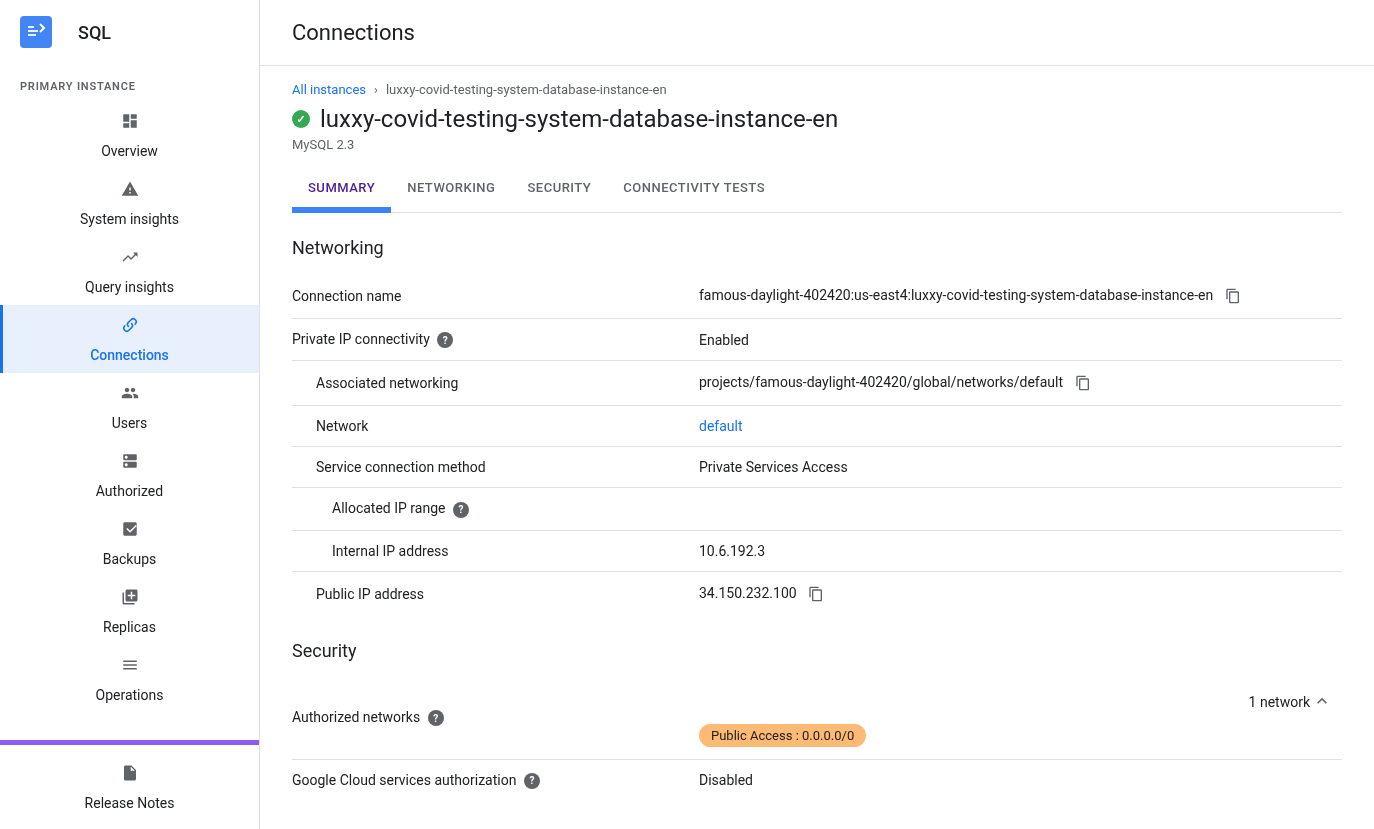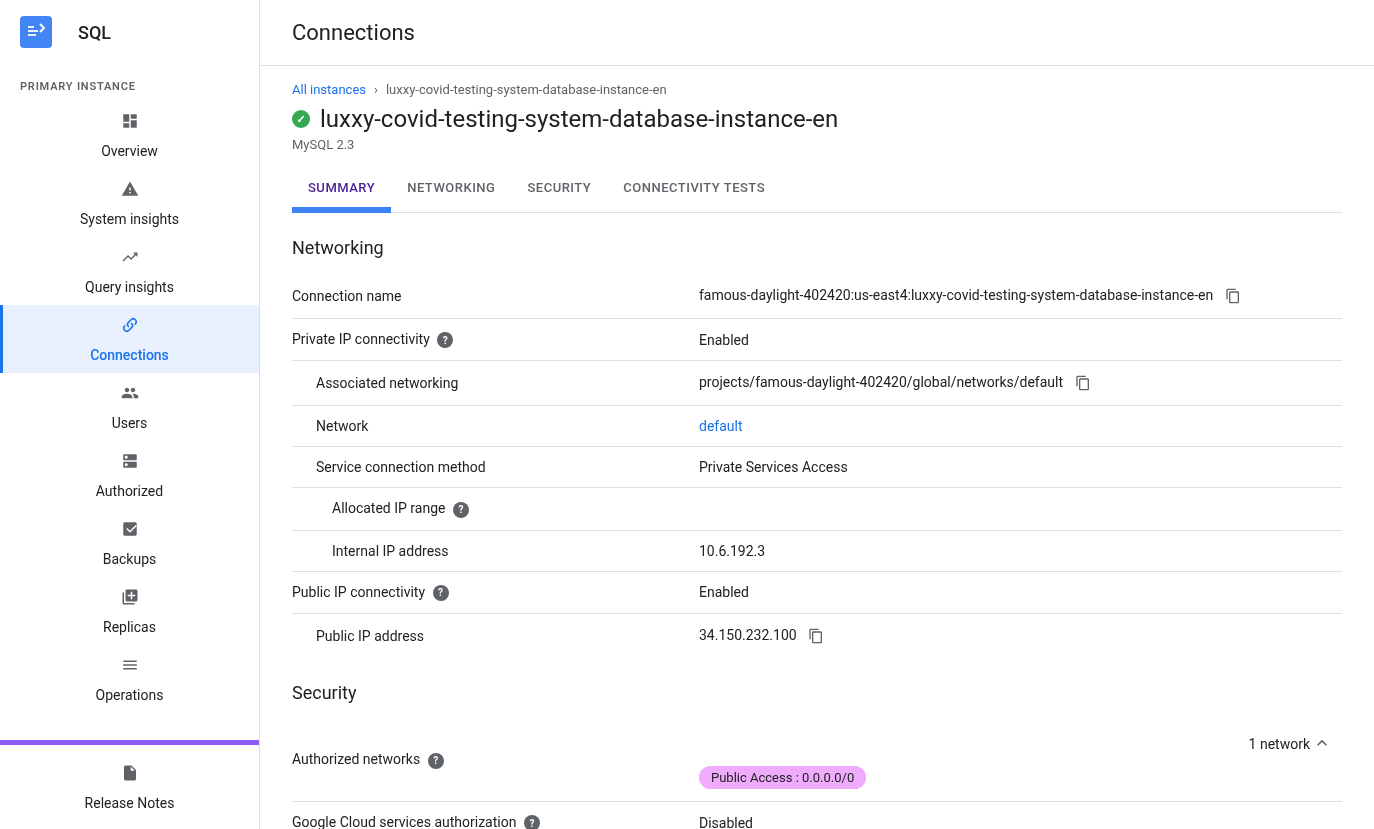--- a/index.html
+++ b/index.html
@@ -54,21 +54,21 @@
     .info-table td.indented { padding-left: 24px; }
     .info-table td.indented2 { padding-left: 40px; }
     .info-table td:last-child { color: #202124; }
 
     .help-icon { display: inline-flex; align-items: center; justify-content: center; width: 16px; height: 16px; border-radius: 50%; background: #5f6368; color: #fff; font-size: 10px; font-weight: bold; cursor: pointer; margin-left: 4px; vertical-align: middle; }
 
     .copy-btn { background: none; border: none; cursor: pointer; color: #5f6368; padding: 2px 4px; margin-left: 4px; vertical-align: middle; display: inline-flex; align-items: center; }
 
     .link-blue { color: #1a73e8; text-decoration: none; }
 
-    .badge { background: #f0abfc; border-radius: 16px; padding: 4px 12px; font-size: 13px; color: #202124; display: inline-block; }
+    .badge { background: #fdba74; border-radius: 16px; padding: 4px 12px; font-size: 13px; color: #202124; display: inline-block; }
 
     .chevron-btn { background: none; border: none; cursor: pointer; color: #5f6368; padding: 2px; vertical-align: middle; }
 
     .networks-header { display: flex; align-items: center; justify-content: flex-end; }
 
     
     .section-divider { margin-top: 24px; margin-bottom: 16px; }
 
     
     .logo-svg { width: 32px; height: 32px; }
@@ -266,27 +266,20 @@
               <span class="help-icon">?</span>
             </td>
             <td></td>
           </tr>
 
           <tr>
             <td class="indented2">Internal IP address</td>
             <td>10.6.192.3</td>
           </tr>
 
-          <tr>
-            <td>
-              <span>Public IP connectivity</span>
-              <span class="help-icon">?</span>
-            </td>
-            <td>Enabled</td>
-          </tr>
 
           <tr>
             <td class="indented">Public IP address</td>
             <td>
               <span>34.150.232.100</span>
               <button class="copy-btn" title="Copy">
                 <svg width="16" height="16" viewBox="0 0 24 24" fill="currentColor">
                     <path d="M16 1H4c-1.1 0-2 .9-2 2v14h2V3h12V1zm3 4H8c-1.1 0-2 .9-2 2v14c0 1.1.9 2 2 2h11c1.1 0 2-.9 2-2V7c0-1.1-.9-2-2-2zm0 16H8V7h11v14z"></path>
                   </svg>
               </button>

